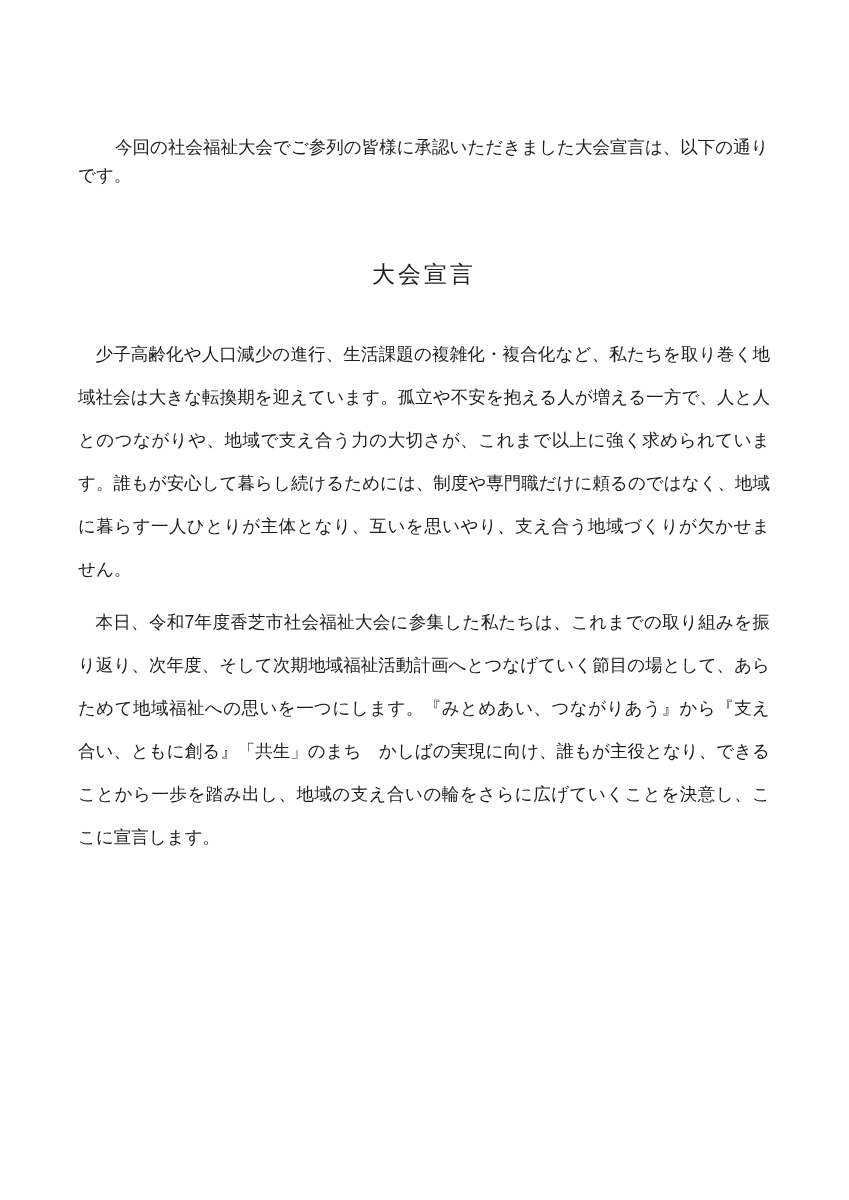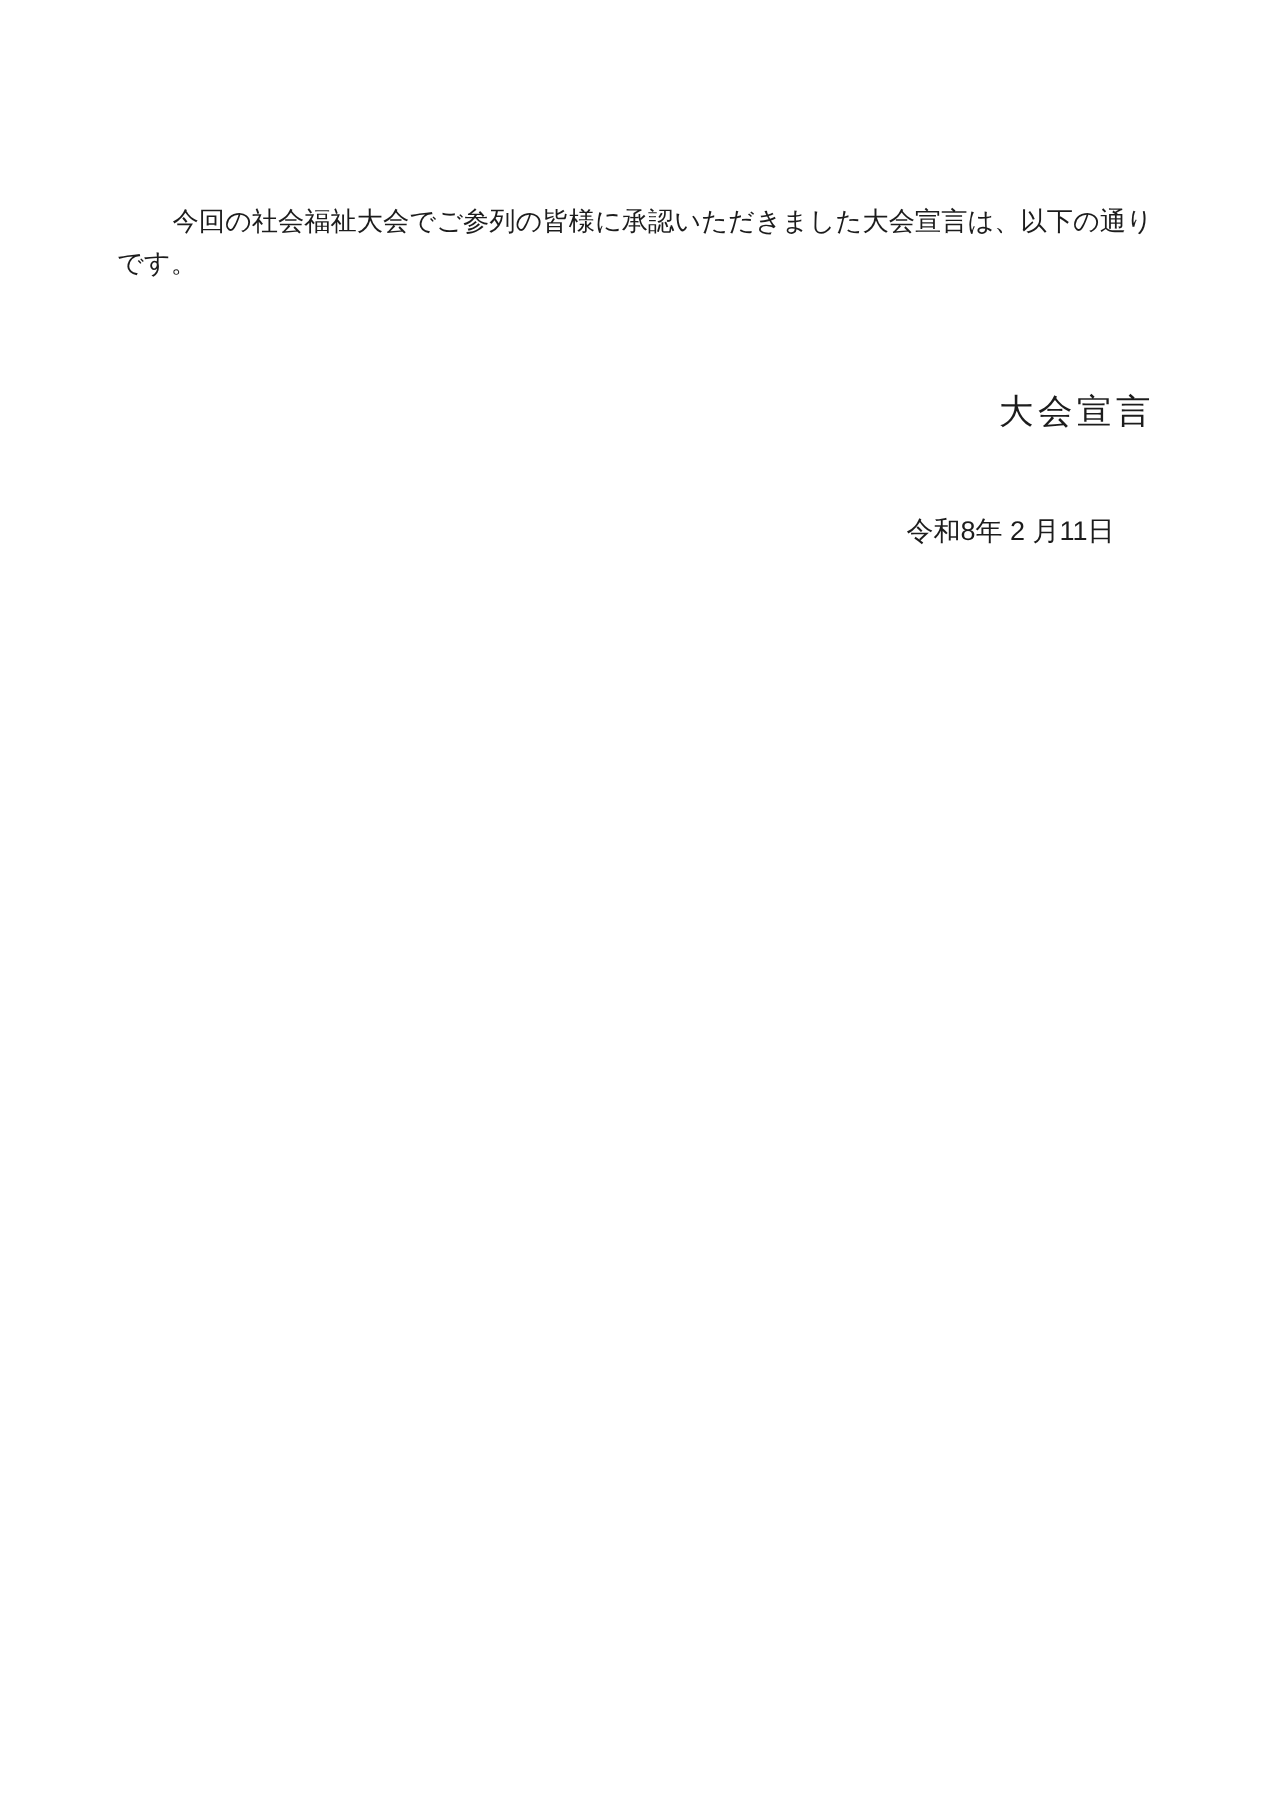--- a/index.html
+++ b/index.html
@@ -22,21 +22,21 @@
     font-size: 17.5px;
     line-height: 28px;
     text-indent: 37px;
     margin: 0;
   }
   .title {
     margin: 70px 0 0 0;
     font-size: 23px;
     font-weight: 500;
     line-height: 30px;
-    text-align: right;
+    text-align: center;
     letter-spacing: 3px;
   }
   .body-text {
     margin-top: 44px;
   }
   .body-text p {
     font-size: 17.5px;
     line-height: 43px;
     text-align: justify;
     text-justify: inter-ideograph;
@@ -52,16 +52,18 @@
 </style>
 </head>
 <body>
 
 <div class="page">
   <p class="intro">今回の社会福祉大会でご参列の皆様に承認いただきました大会宣言は、以下の通りです。</p>
 
   <h1 class="title">大会宣言</h1>
 
   <div class="body-text">
+    <p>少子高齢化や人口減少の進行、生活課題の複雑化・複合化など、私たちを取り巻く地域社会は大きな転換期を迎えています。孤立や不安を抱える人が増える一方で、人と人とのつながりや、地域で支え合う力の大切さが、これまで以上に強く求められています。誰もが安心して暮らし続けるためには、制度や専門職だけに頼るのではなく、地域に暮らす一人ひとりが主体となり、互いを思いやり、支え合う地域づくりが欠かせません。</p>
+    <p>本日、令和7年度香芝市社会福祉大会に参集した私たちは、これまでの取り組みを振り返り、次年度、そして次期地域福祉活動計画へとつなげていく節目の場として、あらためて地域福祉への思いを一つにします。『みとめあい、つながりあう』から『支え合い、ともに創る』「共生」のまち　かしばの実現に向け、誰もが主役となり、できることから一歩を踏み出し、地域の支え合いの輪をさらに広げていくことを決意し、ここに宣言します。</p>
   </div>
 
   <p class="date-line">令和8年 2 月11日</p>
 </div>
 
 </body></html>

